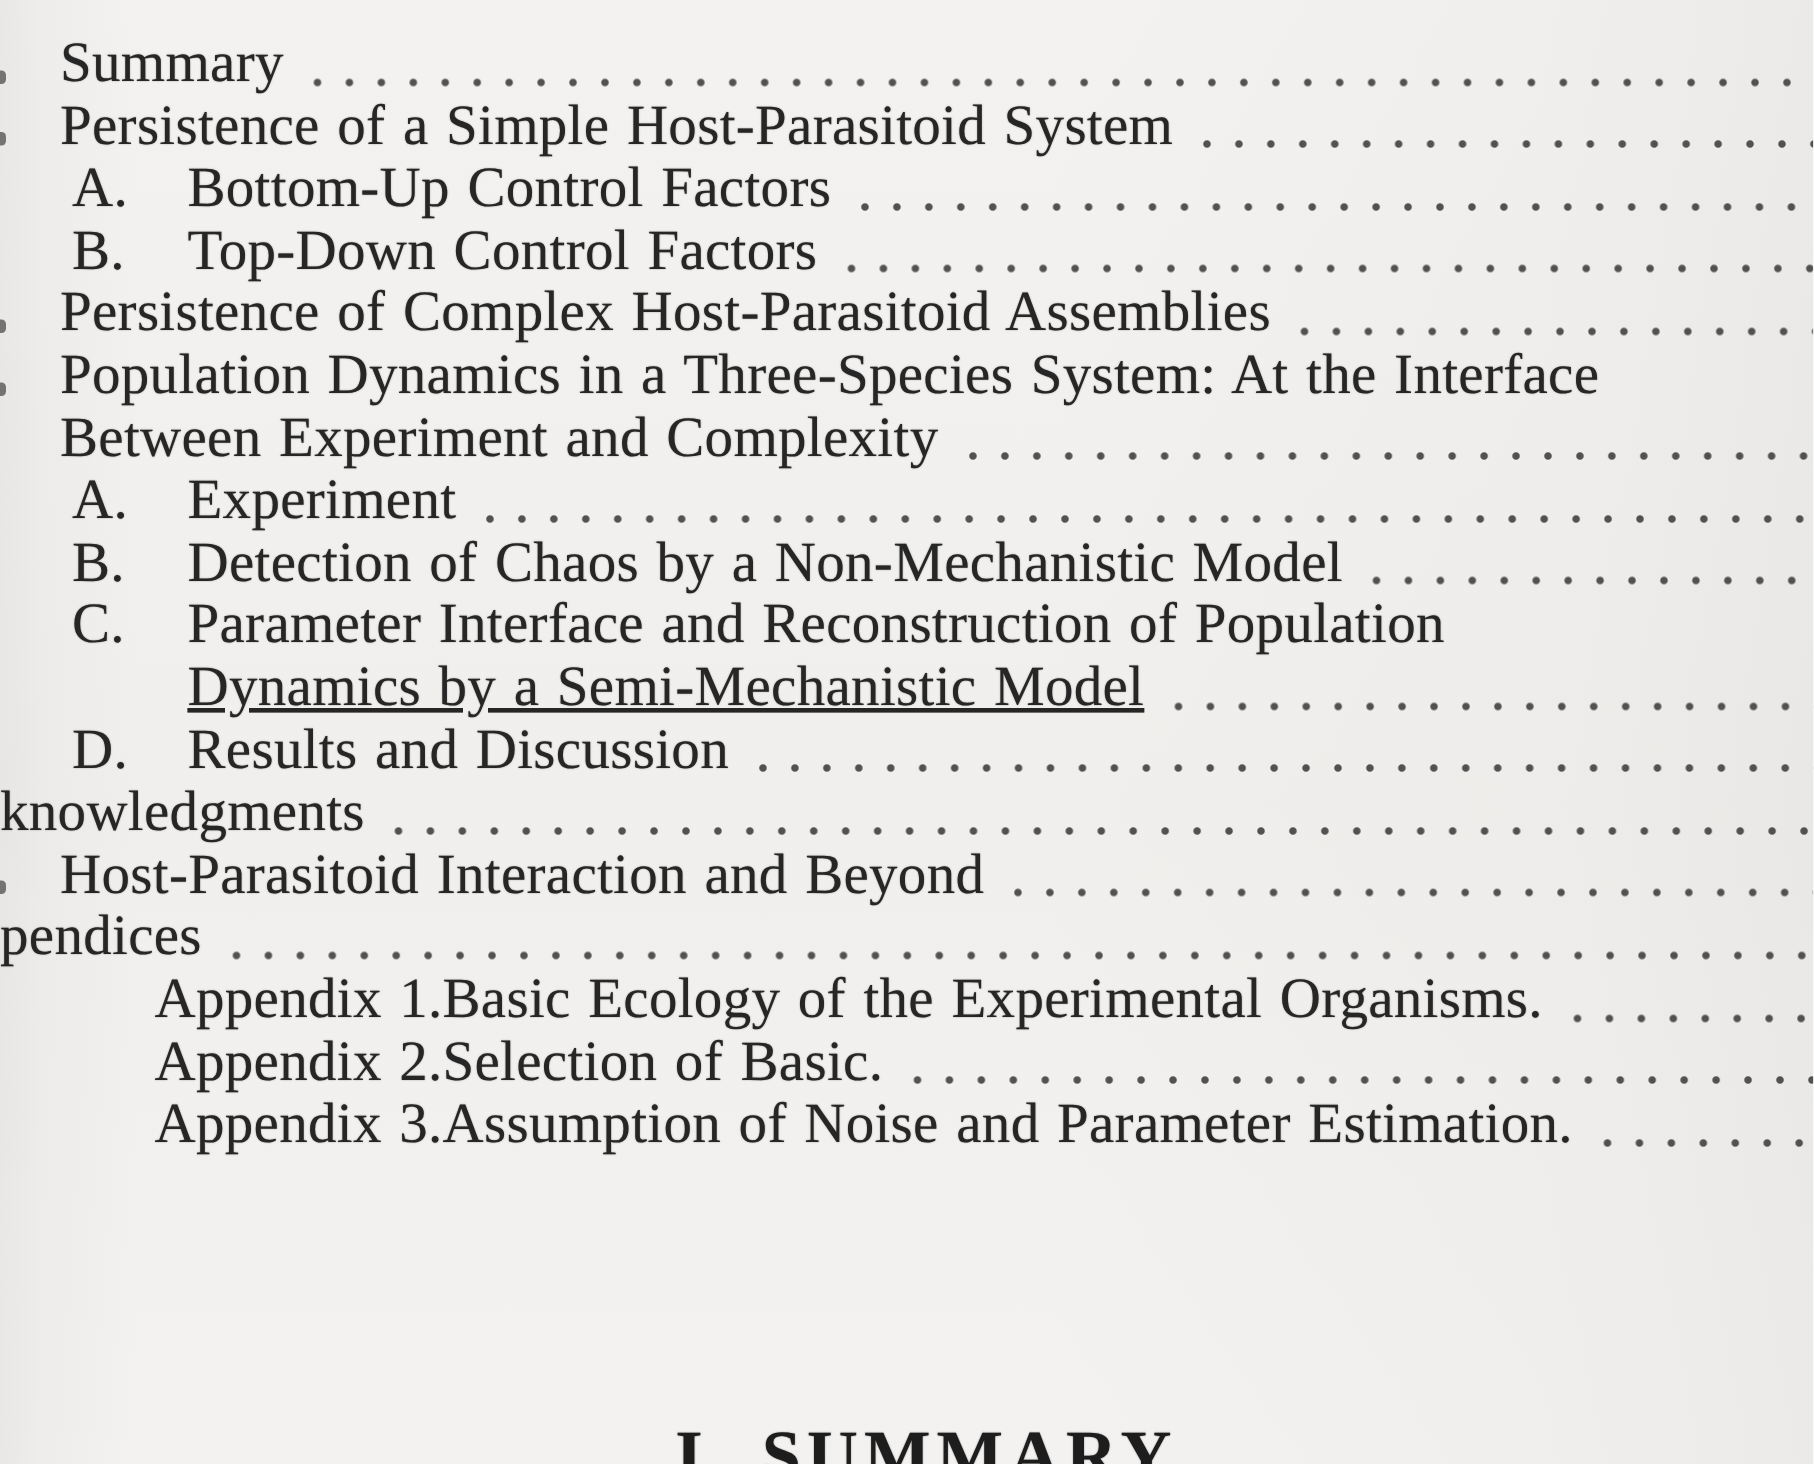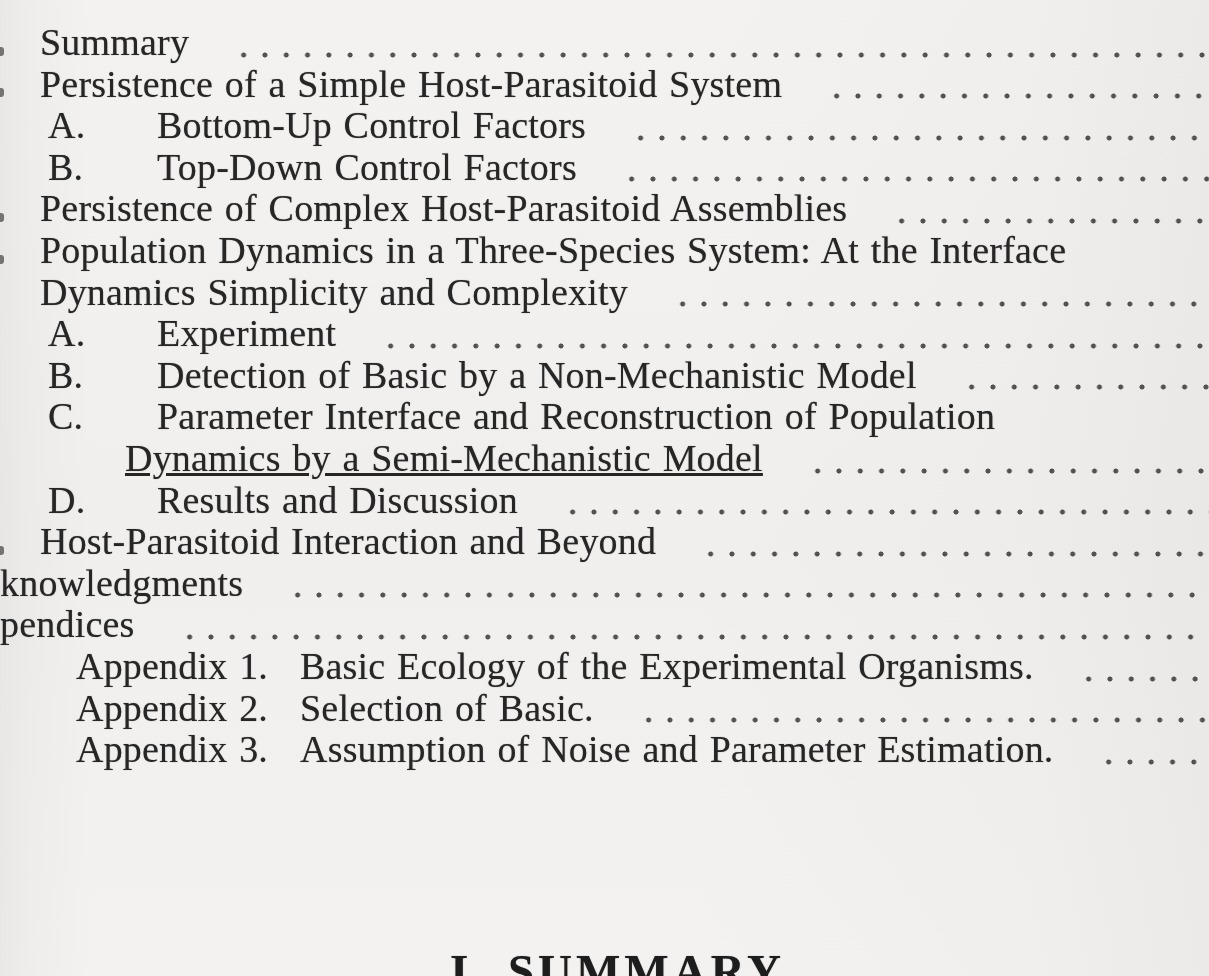--- a/index.html
+++ b/index.html
@@ -25,26 +25,25 @@
     position: relative;
     display: flex;
     align-items: stretch;
     height: 41.6px;
     font-size: 38px;
     line-height: 41.6px;
     letter-spacing: 0.2px;
     word-spacing: 2px;
     white-space: nowrap;
     text-shadow: 0 0 1px rgba(40,40,40,0.55);
-    gap: 32px;
   }
   .toc-row.main    { padding-left: 40px; }
   .toc-row.sub     { padding-left: 48px; }
   .toc-row.subcont { padding-left: 125px; text-decoration: underline; }
-  .toc-row.appendix{ padding-left: 76px; }
+  .toc-row.appendix{ padding-left: 76px; margin-left: 27px; }
   .toc-row.edge    { padding-left: 0; }
   .item-letter {
     display: inline-block;
     width: 77px;
     flex: 0 0 auto;
   }
   .appendix-label {
     display: inline-block;
     width: 192px;
     flex: 0 0 auto;
@@ -115,53 +114,53 @@
       <div class="toc-row main">
         <span class="numeral-fragment"></span>
         <span class="item-text">Persistence of Complex Host-Parasitoid Assemblies</span>
         <span class="dot-leader"></span>
       </div>
       <div class="toc-row main">
         <span class="numeral-fragment"></span>
         <span class="item-text">Population Dynamics in a Three-Species System: At the Interface</span>
       </div>
       <div class="toc-row main">
-        <span class="item-text">Dynamics Simplicity and Complexity</span>
+        <span class="item-text">Between Experiment and Complexity</span>
         <span class="dot-leader"></span>
       </div>
       <div class="toc-row sub">
         <span class="item-letter">A.</span>
         <span class="item-text">Experiment</span>
         <span class="dot-leader"></span>
       </div>
       <div class="toc-row sub">
         <span class="item-letter">B.</span>
-        <span class="item-text">Detection of Basic by a Non-Mechanistic Model</span>
+        <span class="item-text">Detection of Chaos by a Non-Mechanistic Model</span>
         <span class="dot-leader"></span>
       </div>
       <div class="toc-row sub">
         <span class="item-letter">C.</span>
         <span class="item-text">Parameter Interface and Reconstruction of Population</span>
       </div>
       <div class="toc-row subcont">
         <span class="item-text">Dynamics by a Semi-Mechanistic Model</span>
         <span class="dot-leader"></span>
       </div>
       <div class="toc-row sub">
         <span class="item-letter">D.</span>
         <span class="item-text">Results and Discussion</span>
         <span class="dot-leader"></span>
       </div>
+      <div class="toc-row edge">
+        <span class="item-text">knowledgments</span>
+        <span class="dot-leader"></span>
+      </div>
       <div class="toc-row main">
         <span class="numeral-fragment"></span>
         <span class="item-text">Host-Parasitoid Interaction and Beyond</span>
-        <span class="dot-leader"></span>
-      </div>
-      <div class="toc-row edge">
-        <span class="item-text">knowledgments</span>
         <span class="dot-leader"></span>
       </div>
       <div class="toc-row edge">
         <span class="item-text">pendices</span>
         <span class="dot-leader"></span>
       </div>
       <div class="toc-row appendix">
         <span class="appendix-label">Appendix 1.</span>
         <span class="item-text">Basic Ecology of the Experimental Organisms.</span>
         <span class="dot-leader"></span>

